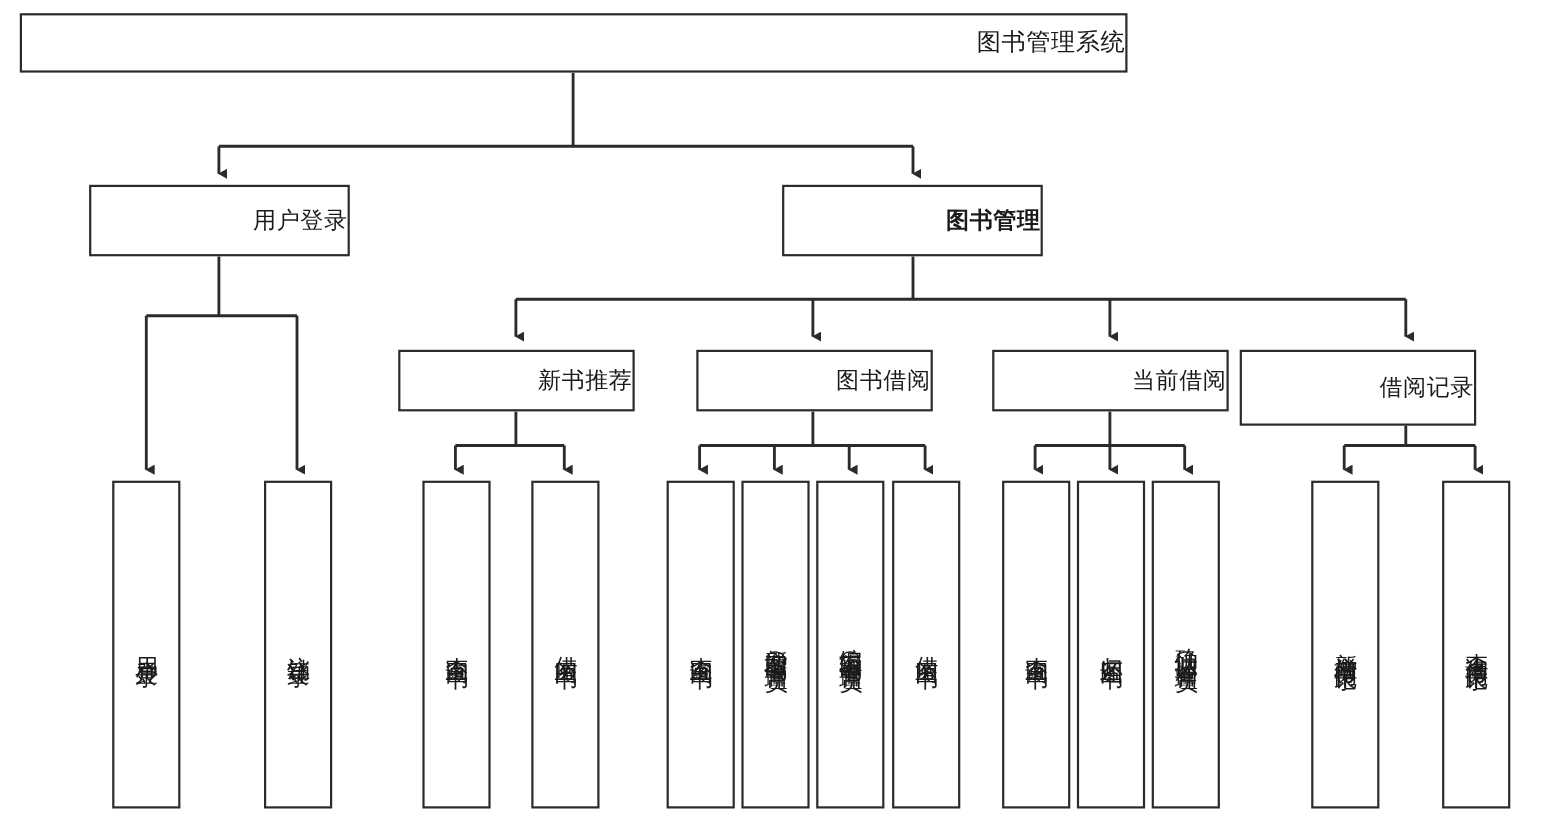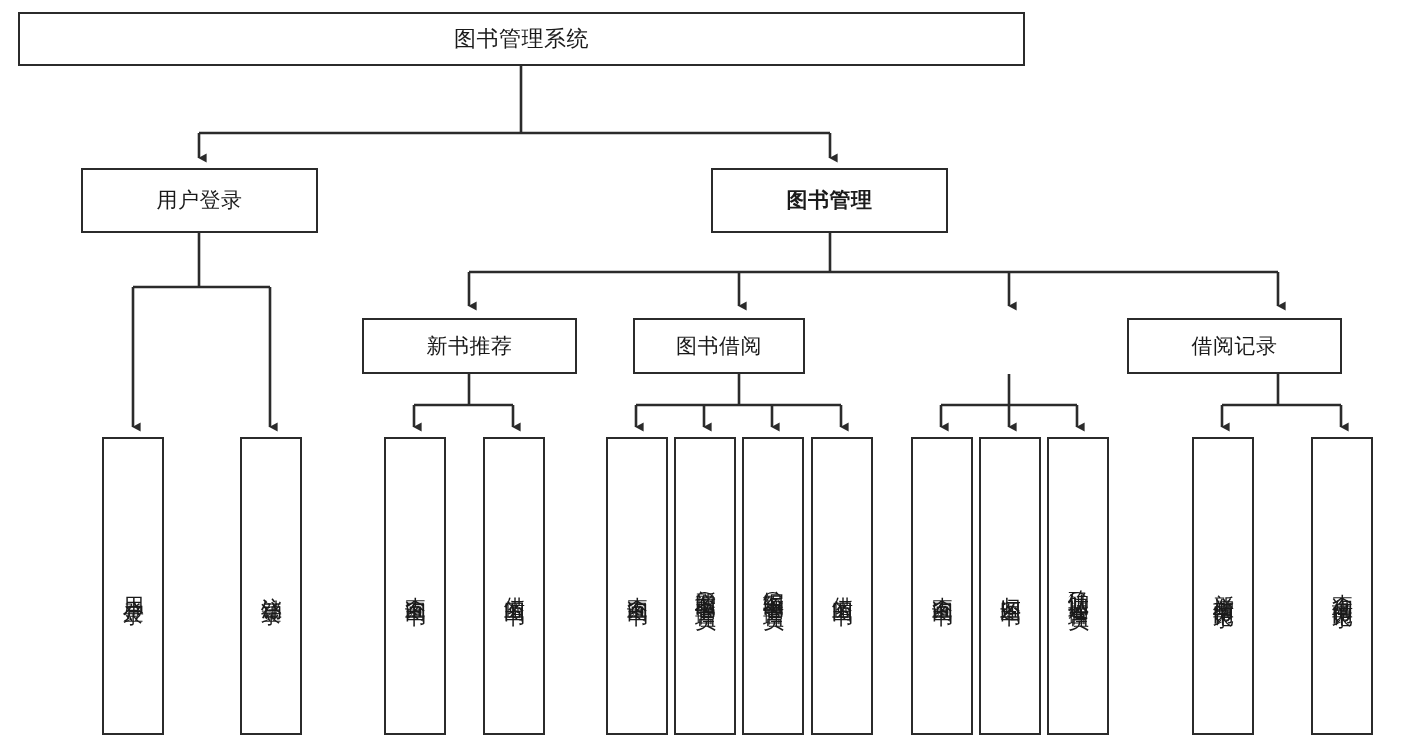--- a/index.html
+++ b/index.html
@@ -27,21 +27,21 @@
     width: 1405px;
     height: 747px;
   }
   .node {
     position: absolute;
     box-sizing: border-box;
     background: #ffffff;
     border: 2px solid #2b2b2b;
     display: flex;
     align-items: center;
-    justify-content: center;
+    justify-content: flex-end;
     z-index: 2;
   }
   .node .label {
     color: #1a1a1a;
     line-height: 1.18;
     text-align: center;
     white-space: pre;
   }
   
   .node.horiz .label {
@@ -136,24 +136,27 @@
   <div class="node horiz" style="left:81px; top:168px; width:237px; height:65px;">
     <span class="label">用户登录</span>
   </div>
   <div class="node horiz" style="left:711px; top:168px; width:237px; height:65px;font-weight:bold;">
     <span class="label">图书管理</span>
   </div>
 
   <div class="node horiz" style="left:362px; top:318px; width:215px; height:56px;font-family:Liberation Serif, serif;">
     <span class="label">新书推荐</span>
   </div>
-  <div class="node horiz" style="left:633px; top:318px; width:172px; height:56px;">
+  <div class="node horiz" style="left:633px; top:318px; width:215px; height:56px;">
     <span class="label">图书借阅</span>
   </div>
-  <div class="node horiz" style="left:1127px; top:318px; width:215px; height:56px;">
+  <div class="node horiz" style="left:902px; top:318px; width:215px; height:56px;">
+    <span class="label">当前借阅</span>
+  </div>
+  <div class="node horiz" style="left:1127px; top:318px; width:215px; height:69px;">
     <span class="label">借阅记录</span>
   </div>
 
   <div class="node vert" style="left:102px; top:437px; width:62px; height:298px;">
     <span class="label">用户登录</span>
   </div>
   <div class="node vert" style="left:240px; top:437px; width:62px; height:298px;">
     <span class="label">注销登录</span>
   </div>
 

